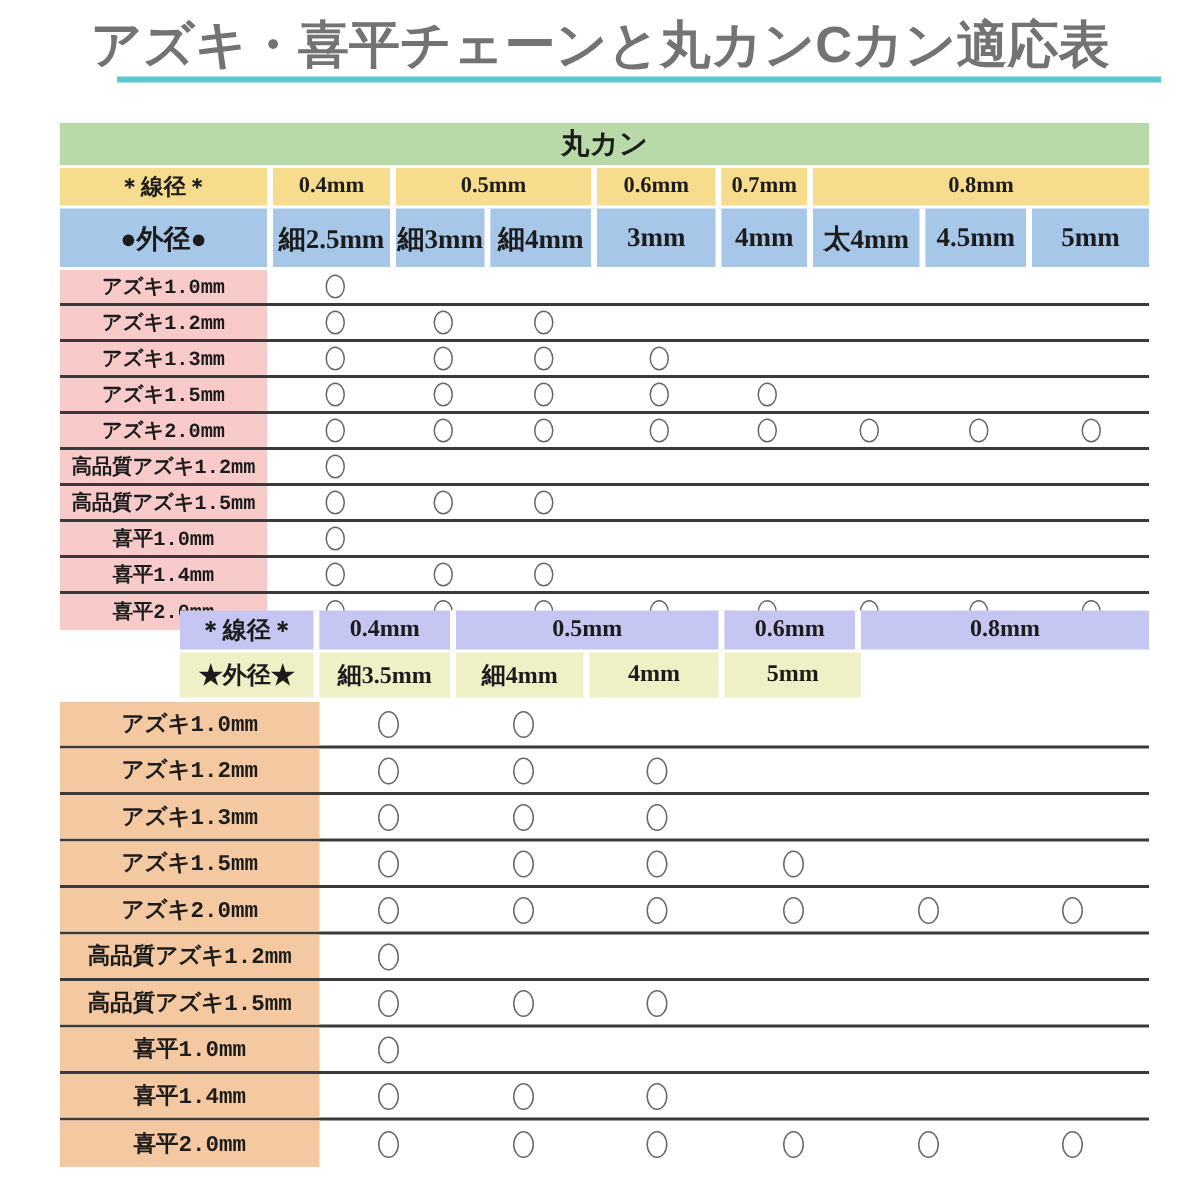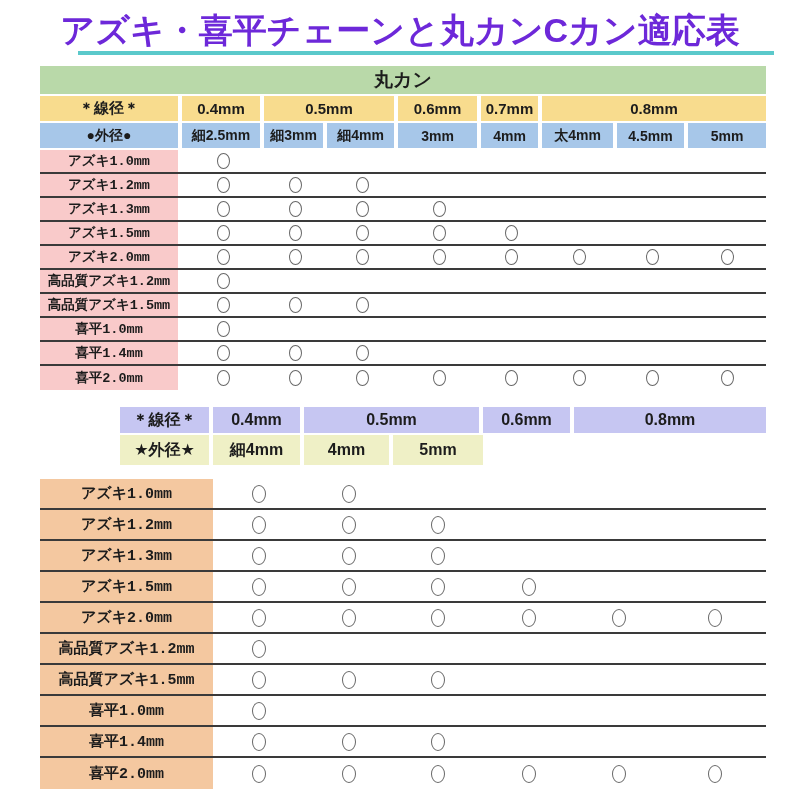--- a/index.html
+++ b/index.html
@@ -3,52 +3,52 @@
 <meta charset="utf-8">
 <style>
   html,body{margin:0;padding:0;}
   body{
     width:800px;height:800px;overflow:hidden;background:#ffffff;
     font-family:"Liberation Sans","DejaVu Sans",sans-serif;
     position:relative;color:#1c1c1c;
   }
   .title-wrap{position:absolute;top:10px;left:0;width:800px;text-align:center;}
   .title{
-    display:inline-block;font-size:34px;font-weight:bold;color:#6d28d9;
+    display:inline-block;font-size:34px;font-weight:bold;color:#737373;
     letter-spacing:0px;line-height:40px;white-space:nowrap;
   }
   .underline{height:4px;background:#5bc9cb;width:696px;margin:1px auto 0 78px;}
 
   .tbl{position:absolute;left:40px;width:726px;}
-  #table1{top:66px;}
+  #table1{top:82px;}
   #table2{top:407px;}
 
   .bar{
     text-align:center;font-weight:bold;font-size:19px;margin-bottom:2px;
     display:flex;align-items:center;justify-content:center;
   }
   #table1 .bar{height:28px;background:#b9d9a9;}
   #table2 .bar{height:24px;background:#8fa5d2;margin-left:80px;width:646px;}
 
-  .grid{display:grid;margin-bottom:2px;}
+  .grid{display:grid;margin-bottom:2px;font-family:Liberation Serif, serif;}
   .t1-wire{grid-template-columns:142px 82px 134px 83px 61px 224px;}
   .t1-cols{grid-template-columns:142px 82px 63px 71px 83px 61px 75px 71px 78px;}
   .t2-wire{grid-template-columns:93px 91px 179px 91px 192px;margin-left:80px;width:646px;}
-  .t2-cols{grid-template-columns:93px 91px 89px 90px 91px 90px 102px;margin-left:80px;width:646px;margin-bottom:14px;}
+  .t2-cols{grid-template-columns:93px 91px 89px 90px 91px 90px 102px;margin-left:80px;width:646px;margin-bottom:3px;}
   .t1-body-grid{grid-template-columns:142px 82px 63px 71px 83px 61px 75px 71px 78px;margin-bottom:0;}
   .t2-body-grid{grid-template-columns:173px 91px 89px 90px 91px 90px 102px;margin-bottom:0;}
 
   .hcell{
     display:flex;align-items:center;justify-content:center;
     font-weight:bold;border-right:4px solid #ffffff;box-sizing:border-box;
     white-space:nowrap;
   }
   .hcell:last-child{border-right:none;}
   #table1 .t1-wire .hcell{height:25px;font-size:15px;background:#f8dc8e;}
-  #table1 .t1-cols .hcell{height:25px;font-size:14px;background:#a7c7e9;}
+  #table1 .t1-cols .hcell{height:39px;font-size:18px;background:#a7c7e9;}
   #table2 .t2-wire .hcell{height:26px;font-size:16px;background:#c6c6f2;}
   #table2 .t2-cols .hcell{height:30px;font-size:16px;background:#eff0c6;}
 
   .drow{
     display:grid;box-sizing:border-box;border-bottom:2px solid #3a3a3a;font-family:Liberation Mono, monospace;
   }
   .drow:last-child{border-bottom:none;text-align:right;}
   #table1 .drow{height:24px;}
   #table2 .drow{height:31px;}
 
@@ -288,20 +288,21 @@
 <div id="table2" class="tbl">
   <div class="grid t2-wire" id="t2-wire">
       <div class="hcell">＊線径＊</div>
       <div class="hcell">0.4mm</div>
       <div class="hcell">0.5mm</div>
       <div class="hcell">0.6mm</div>
       <div class="hcell">0.8mm</div>
     </div>
   <div class="grid t2-cols" id="t2-outer">
       <div class="hcell">★外径★</div>
+      <div class="hcell">細3.5mm</div>
       <div class="hcell">細4mm</div>
       <div class="hcell">4mm</div>
       <div class="hcell">5mm</div>
     </div>
   <div id="t2-body">
       <div class="drow t2-body-grid">
         <div class="dlabel">アズキ1.0mm</div>
         <div class="dcell">
           <span class="circle"></span>
         </div>

